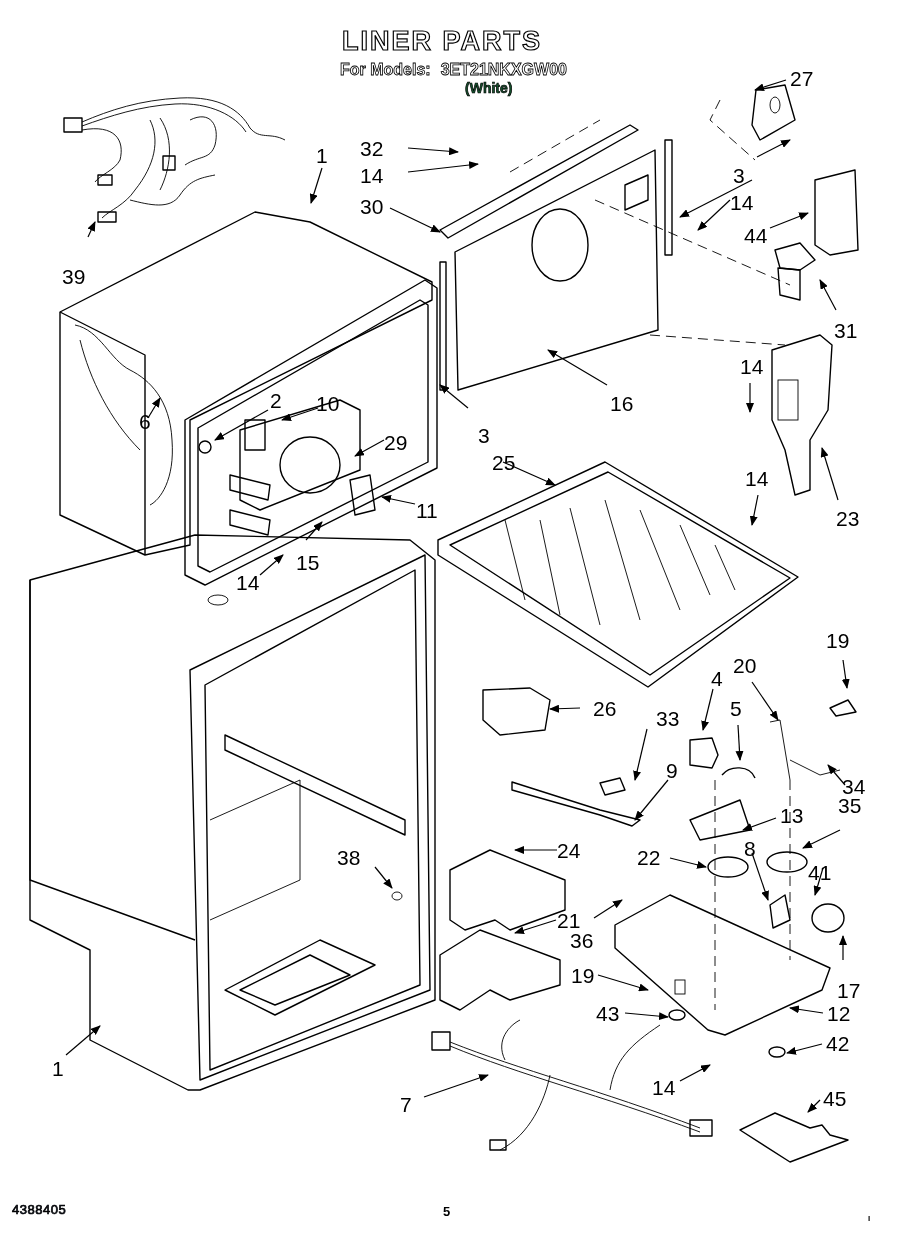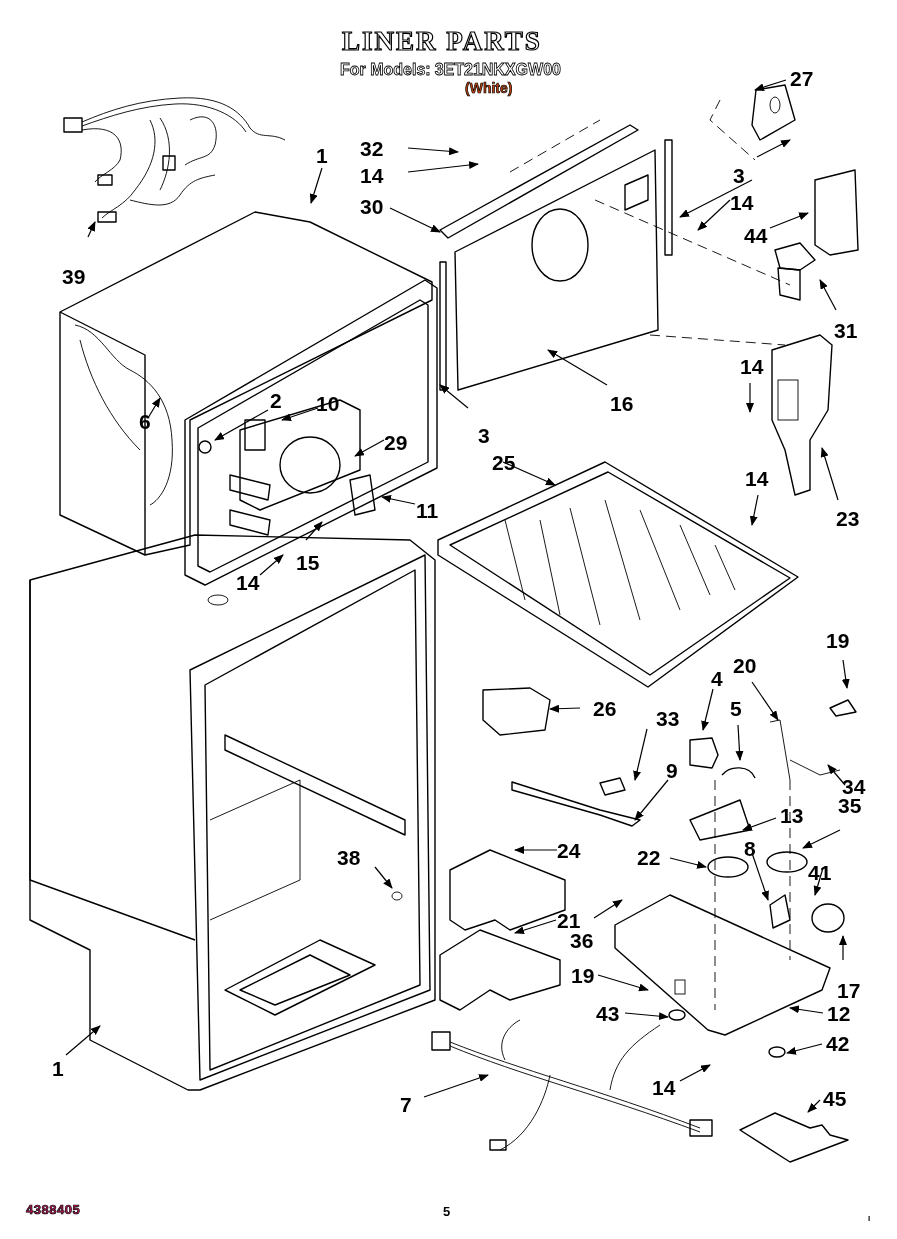--- a/index.html
+++ b/index.html
@@ -1,34 +1,34 @@
 <!DOCTYPE html>
 <html><head>
 <meta charset="utf-8">
 <style>
   html, body { margin: 0; padding: 0; background: #ffffff; }
   body { width: 897px; height: 1239px; position: relative; overflow: hidden;
          font-family: "Liberation Sans", "DejaVu Sans", sans-serif; color: #000; }
   .title { position: absolute; left: 342px; top: 26px; font-size: 27px; font-weight: bold;
-           letter-spacing: 2px; color: #fff; font-family: Liberation Serif, serif; -webkit-text-stroke: 1.2px #000; }
+           letter-spacing: 2px; color: #fff; -webkit-text-stroke: 1.2px #000; }
   .subtitle { position: absolute; left: 340px; top: 61px; font-size: 16px; font-weight: bold;
               color: #fff; -webkit-text-stroke: 0.8px #000; }
-  .subtitle .models { margin-left: 4px; }
+  .subtitle .models { margin-left: 10px; }
   .variant { position: absolute; left: 465px; top: 80px; font-size: 14px; font-weight: bold;
-             color: #c2410c; -webkit-text-stroke: 0.7px #000; }
-  .doc-number { position: absolute; left: 26px; top: 1202px; font-size: 13px; font-weight: bold;
-                color: #be185d; -webkit-text-stroke: 0.7px #000; letter-spacing: 0.5px; }
+             color: #14532d; -webkit-text-stroke: 0.7px #000; }
+  .doc-number { position: absolute; left: 12px; top: 1202px; font-size: 13px; font-weight: normal;
+                color: #0f172a; -webkit-text-stroke: 0.7px #000; letter-spacing: 0.5px; }
   .page-number { position: absolute; left: 443px; top: 1204px; font-size: 13px; font-weight: bold; }
   .corner-mark { position: absolute; left: 868px; top: 1214px; font-size: 8px; font-weight: bold; }
   svg.drawing { position: absolute; left: 0; top: 0; }
   svg.drawing .ln { fill: none; stroke: #000; stroke-width: 1.4; stroke-linejoin: round; }
   svg.drawing .thin { fill: none; stroke: #000; stroke-width: 0.9; }
   svg.drawing .dash { fill: none; stroke: #000; stroke-width: 0.9; stroke-dasharray: 10 6; }
   svg.drawing .arr { fill: none; stroke: #000; stroke-width: 1.2; marker-end: url(#ah); }
-  .callout { position: absolute; font-size: 21px; line-height: 21px; font-weight: bold; }
+  .callout { position: absolute; font-size: 21px; line-height: 21px; font-weight: normal; }
 </style>
 </head>
 <body>
 
 <div class="title">LINER PARTS</div>
 <div class="subtitle">
   <span>For Models:</span><span class="models">3ET21NKXGW00</span>
 </div>
 <div class="variant">(White)</div>
 

